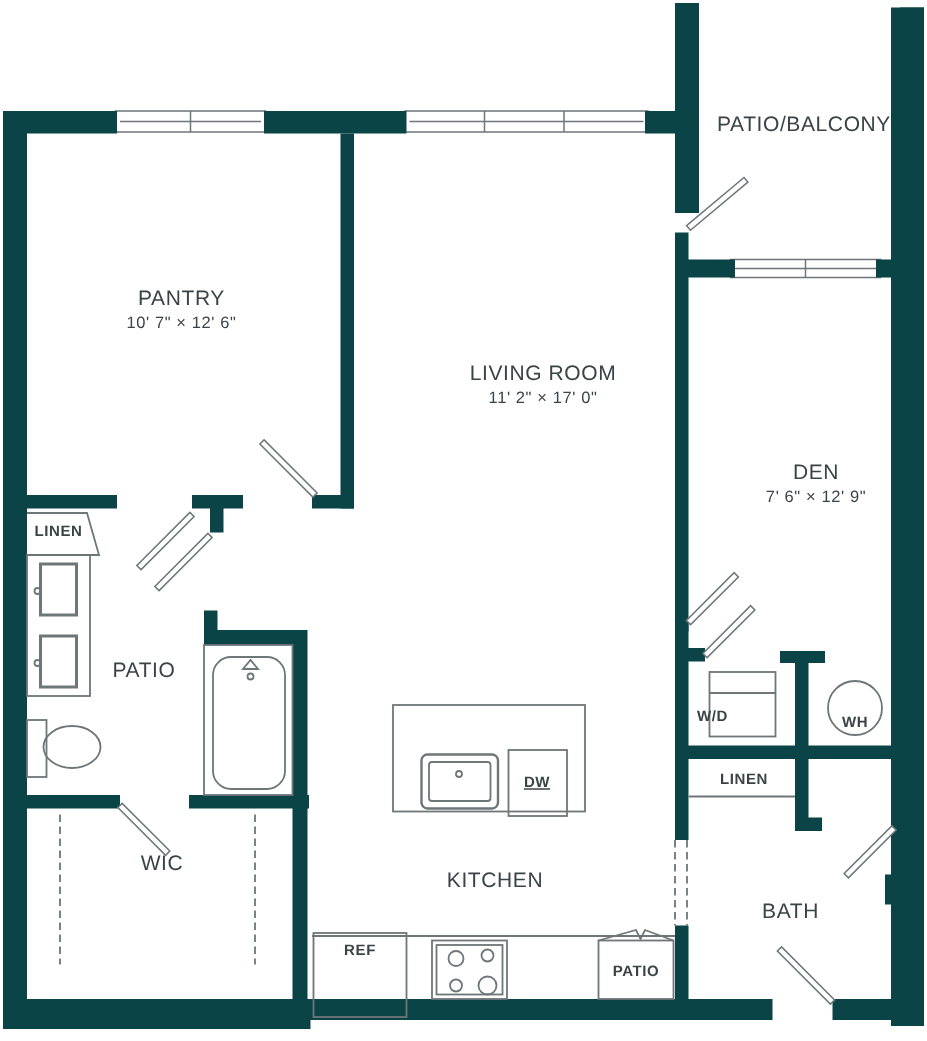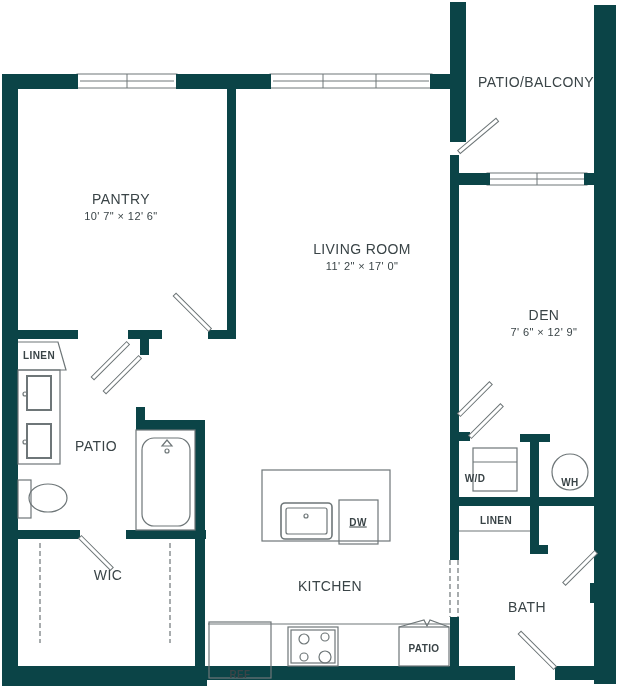--- a/index.html
+++ b/index.html
@@ -186,14 +186,14 @@
 </div>
 <div class="lbl" style="left:527px; top:607px;">
   <span class="name">BATH</span>
 </div>
 
 <div class="lbl sm" style="left:39px; top:355px;">LINEN</div>
 <div class="lbl md" style="left:475px; top:478px;">W/D</div>
 <div class="lbl md" style="left:570px; top:482px;">WH</div>
 <div class="lbl sm" style="left:496px; top:520px;">LINEN</div>
 <div class="lbl md" style="left:358px; top:522px;text-decoration:underline;">DW</div>
-<div class="lbl md" style="left:240px; top:674px;">REF</div>
+<div class="lbl md" style="left:240px; top:634px;">REF</div>
 <div class="lbl sm" style="left:424px; top:648px;">PATIO</div>
 
 </body></html>

